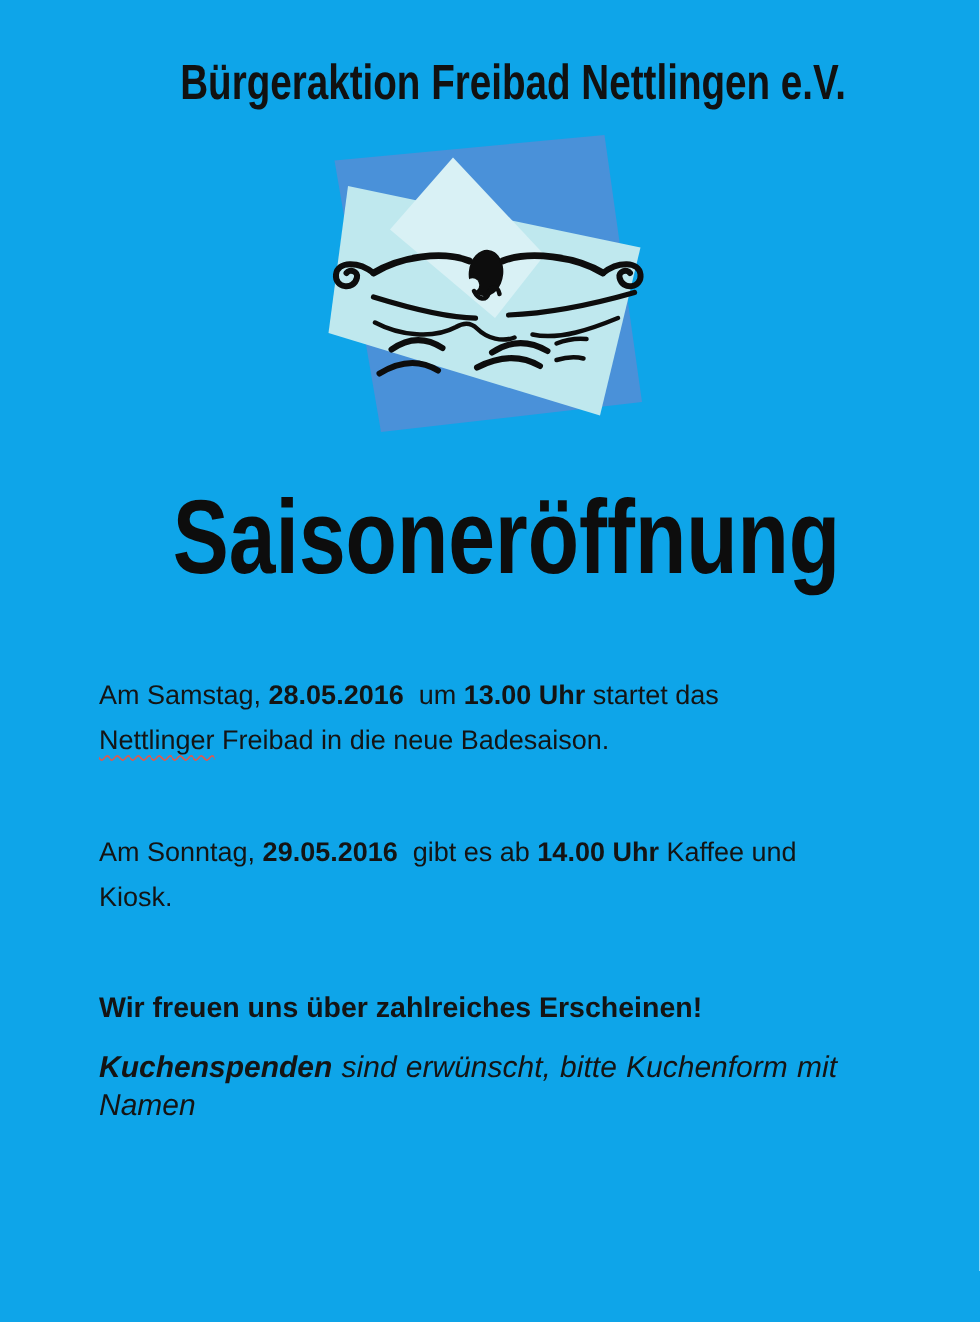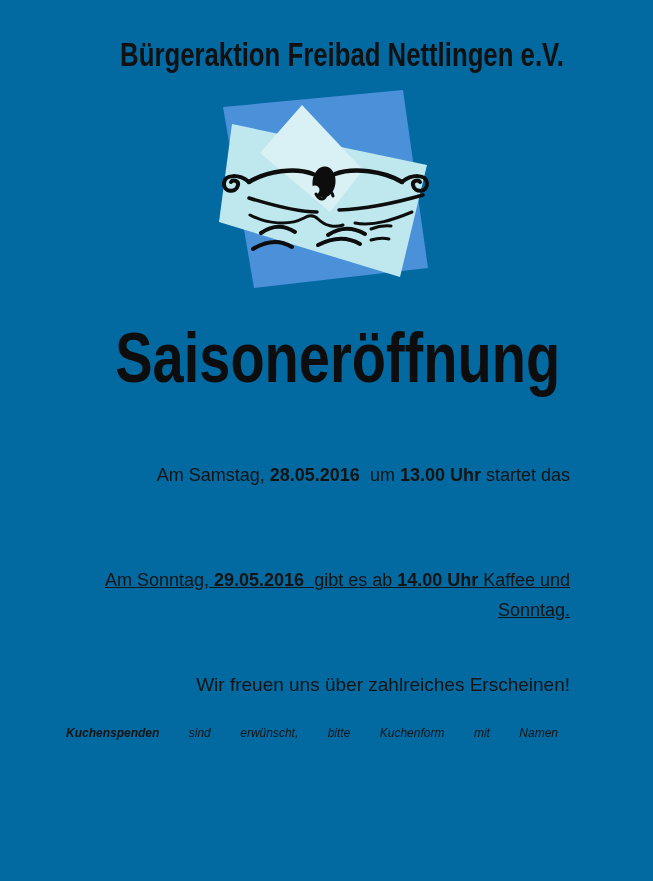--- a/index.html
+++ b/index.html
@@ -1,55 +1,55 @@
 <!DOCTYPE html>
 <html><head>
 <meta charset="utf-8">
 <style>
   html,body{margin:0;padding:0;background:#ffffff;}
   .page{
     position:relative;
     width:653px;height:881px;
-    background:#0369a1;
+    background:#0ea5e9;
     font-family:"Liberation Sans", sans-serif;
     color:#1a1a1a;
     overflow:hidden;
   }
   .col{position:absolute;left:66px;width:492px;}
   .org-title{
     top:37px;margin:0;
     font-size:33px;font-weight:bold;line-height:1.1;
     text-align:center;color:#111;
     transform:scaleX(.78);transform-origin:50% 50%;
     white-space:nowrap;
   }
   .logo{position:absolute;left:205px;top:82px;width:250px;height:228px;}
   .main-heading{
     top:320px;margin:0;
     font-size:70px;font-weight:bold;line-height:1.1;
     text-align:center;color:#0d0d0d;
     transform:scaleX(.80);transform-origin:50% 50%;
     white-space:nowrap;
   }
-  .body-par{margin:12px;font-size:18px;line-height:30px;text-align:right;color:#141414;}
+  .body-par{margin:0;font-size:18px;line-height:30px;text-align:left;color:#141414;}
   .body-par .ln{display:block;white-space:nowrap;}
   .p1{top:448px;}
-  .p2{top:553px;text-decoration:underline;}
-  .p3{top:658px;font-size:19px;}
+  .p2{top:553px;}
+  .p3{top:658px;font-size:19px;font-weight:bold;}
   b{font-weight:bold;}
   .misspelled{
     text-decoration-line:underline;
     text-decoration-style:wavy;
     text-decoration-color:#e2574c;
     text-decoration-thickness:1px;
     text-underline-offset:4px;
   }
   .cake-note{
-    top:721px;margin:0;
-    font-size:12px;line-height:25px;
+    top:700px;margin:0;
+    font-size:20px;line-height:25px;
     font-style:italic;color:#141414;
   }
   .cake-note .jline{display:block;text-align:justify;text-align-last:justify;}
   .cake-note .jline.last{text-align-last:left;}
 </style>
 </head>
 <body>
 
 <div class="page">
 
@@ -90,25 +90,26 @@
         <path d="M113 163 Q 136 151 155 162" stroke-width="4"></path>
         <path d="M166 158 Q 176 155 184 157" stroke-width="3"></path>
       </g>
     </svg>
   </div>
 
   <h2 class="col main-heading">Saisoneröffnung</h2>
 
   <p class="col body-par p1">
     <span class="ln"><span>Am Samstag, </span><b>28.05.2016</b><span> &nbsp;um </span><b>13.00 Uhr</b><span> startet das</span></span>
+    <span class="ln"><span class="misspelled">Nettlinger</span><span> Freibad in die neue Badesaison.</span></span>
   </p>
 
   <p class="col body-par p2">
     <span class="ln"><span>Am Sonntag, </span><b>29.05.2016</b><span> &nbsp;gibt es ab </span><b>14.00 Uhr</b><span> Kaffee und</span></span>
-    <span class="ln">Sonntag.</span>
+    <span class="ln">Kiosk.</span>
   </p>
 
   <p class="col body-par p3">Wir freuen uns über zahlreiches Erscheinen!</p>
 
   <p class="col cake-note">
     <span class="jline"><b>Kuchenspenden</b><span> sind erwünscht, bitte Kuchenform mit Namen</span></span>
   </p>
 
 </div>
 

